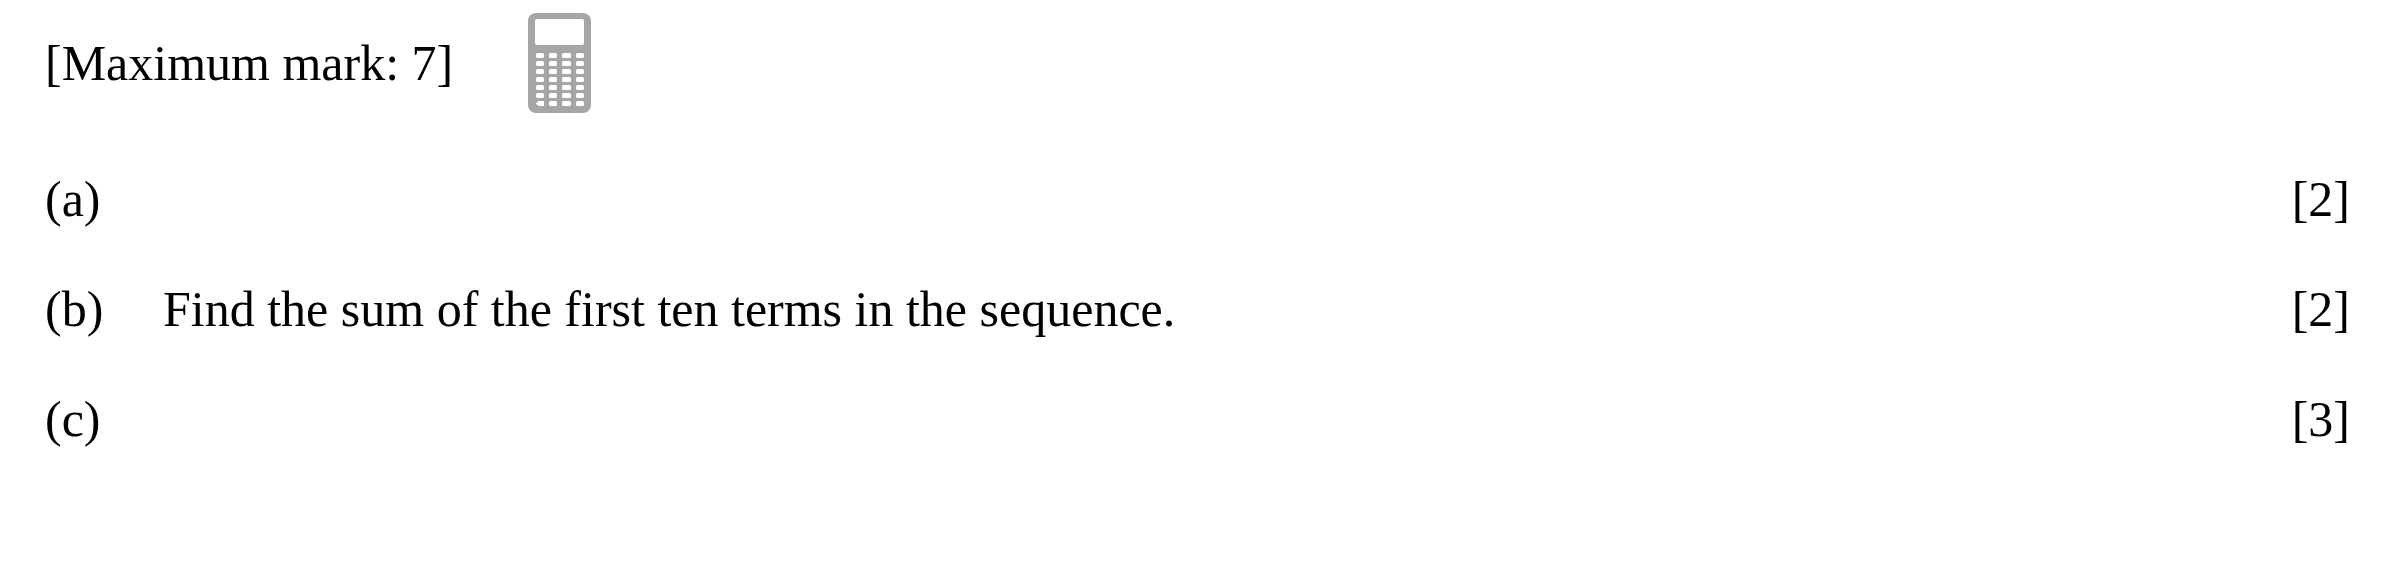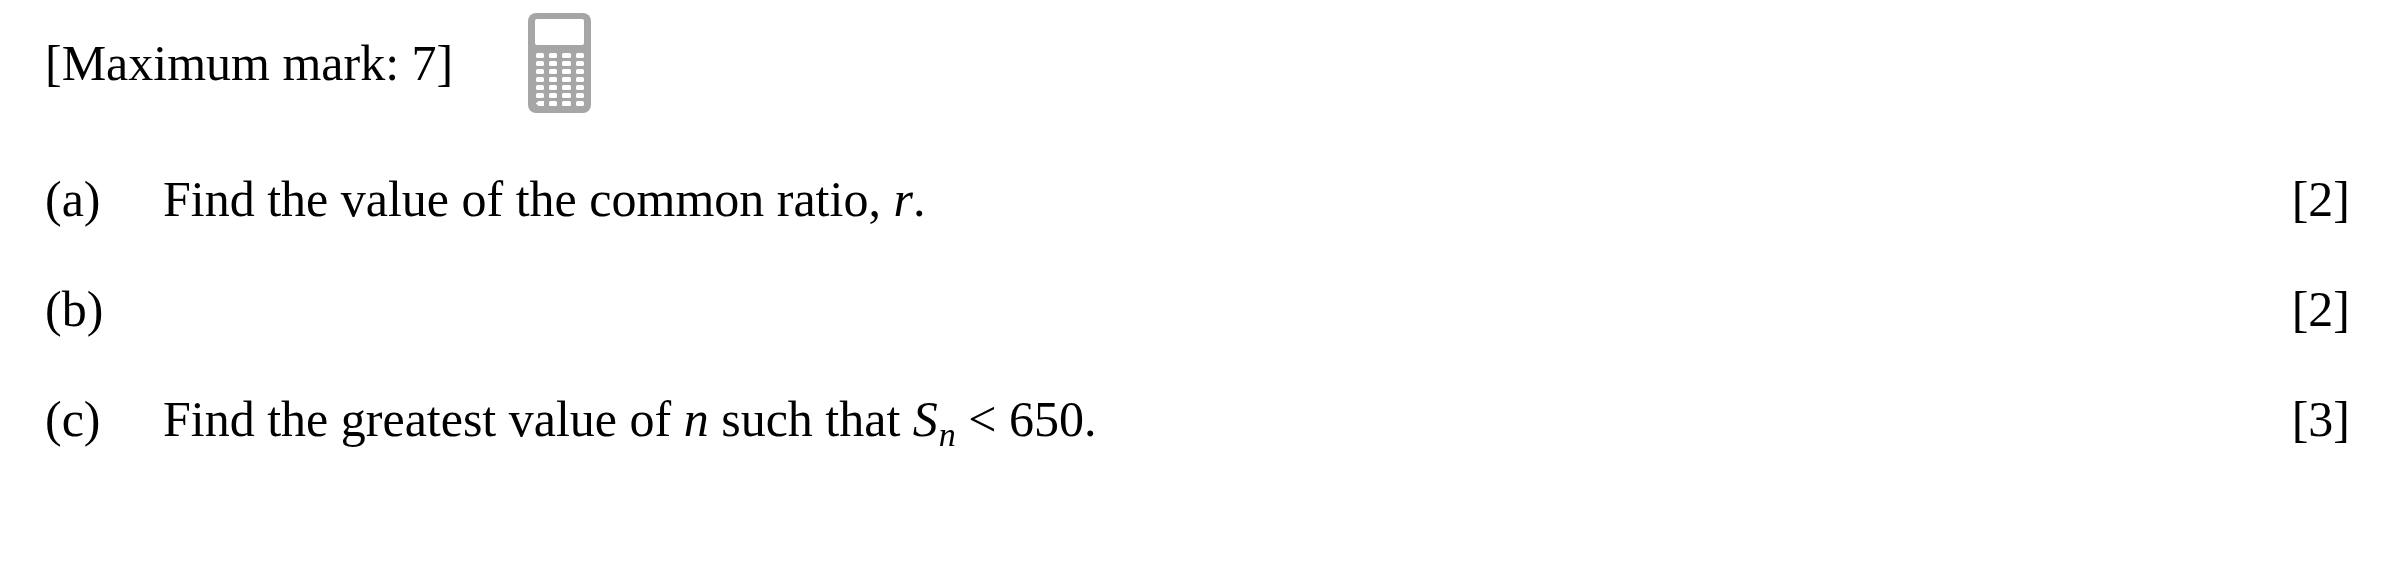--- a/index.html
+++ b/index.html
@@ -90,37 +90,29 @@
           <i></i>
           <i></i>
           <i></i>
       </span>
     </span>
   </div>
 
 
   <div class="q q-first">
     <span class="qlabel">(a)</span>
+    <span class="qmarks">[2]</span>
+  </div>
+
+  <div class="q q-next">
+    <span class="qlabel">(b)</span>
     <span class="qtext">
-      <span>Find the value of the common ratio,</span>
-      <span class="mi">r</span><span>.</span>
+      <span>Find the sum of the first ten terms in the sequence.</span>
     </span>
     <span class="qmarks">[2]</span>
   </div>
 
   <div class="q q-next">
-    <span class="qlabel">(b)</span>
-    <span class="qmarks">[2]</span>
-  </div>
-
-  <div class="q q-next">
     <span class="qlabel">(c)</span>
-    <span class="qtext">
-      <span>Find the greatest value of</span>
-      <span class="mi">n</span>
-      <span>such that</span>
-      <span class="mi">S</span><sub class="mi">n</sub>
-      <span>&lt; 650.</span>
-    </span>
     <span class="qmarks">[3]</span>
   </div>
 
 </div>
 
 </body></html>

